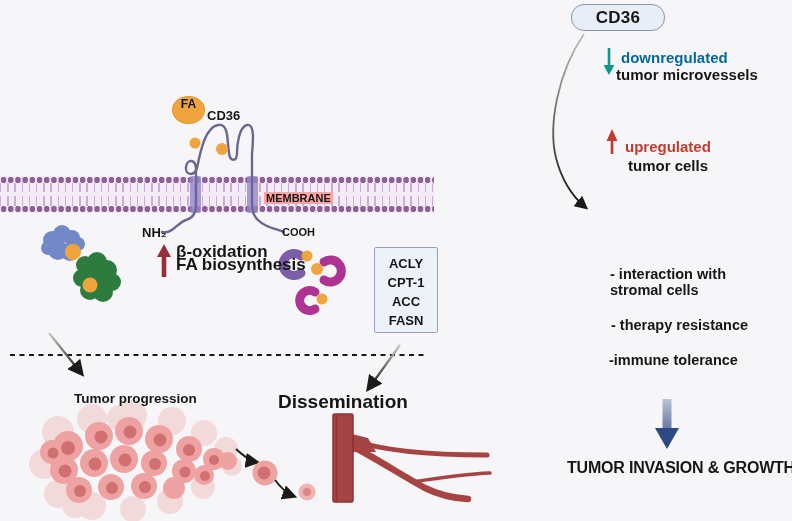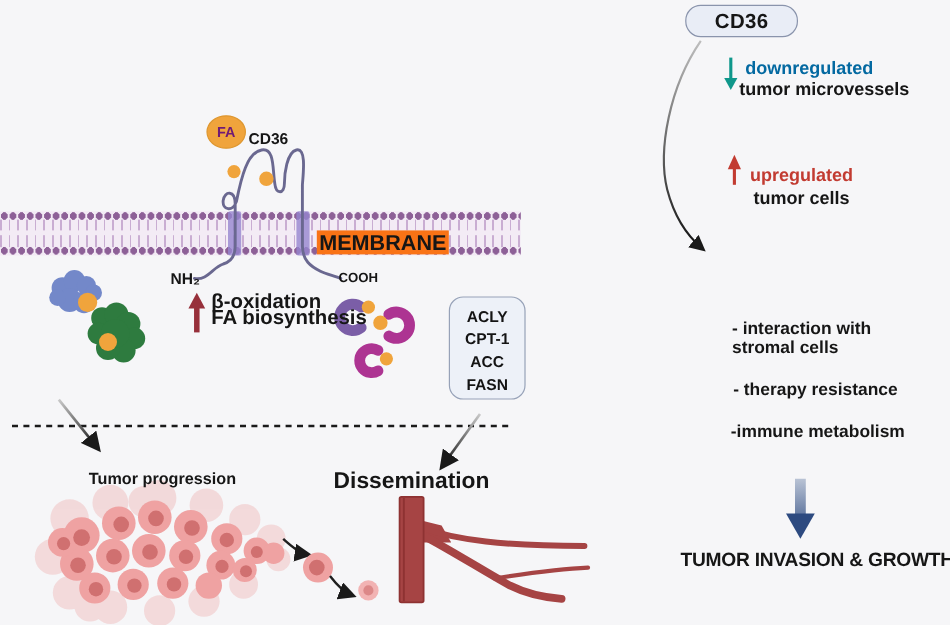--- a/index.html
+++ b/index.html
@@ -14,25 +14,25 @@
     background-size:7.2px 8px;}
   .mem-row.top{top:0;} .mem-row.bottom{bottom:0;}
   .mem-tails{position:absolute;left:0;right:0;top:7px;bottom:7px;
     background-image:repeating-linear-gradient(90deg,#C9ADD2 0 1.4px,transparent 1.4px 7.2px);}
   .mem-gap{position:absolute;left:0;right:0;top:16px;height:4px;background:#F3EBF5;}
   .tm{position:absolute;top:0;height:100%;width:11px;background:rgba(150,134,208,0.8);border-radius:2px;}
   
   svg.art{position:absolute;left:0;top:0;z-index:2;}
   
   .lbl{position:absolute;z-index:3;white-space:nowrap;line-height:1.12;}
-  .membrane-lbl{background:#f97316;padding:0 2px;font-size:18px;}
+  .membrane-lbl{background:#fca5a5;padding:0 2px;font-size:11px;}
   .fa-badge{position:absolute;left:172px;top:96px;width:31px;height:26px;border-radius:50%;
     background:#F0A43C;border:1px solid #DE9730;z-index:3;
-    display:flex;align-items:center;justify-content:center;font-size:12px;color:#701a75;}
-  .box{position:absolute;z-index:3;background:#EDF1F8;border:1.5px solid #97A2B8;border-radius:12px;
+    display:flex;align-items:flex-start;justify-content:center;font-size:12px;color:#0f172a;}
+  .box{position:absolute;z-index:3;background:#EDF1F8;border:1.5px solid #97A2B8;border-radius:2px;
     text-align:center;font-size:13px;color:#141414;box-sizing:border-box;}
   .pill{position:absolute;left:571px;top:4px;width:92px;height:25px;border-radius:13px;
     background:#E9EDF6;border:1.5px solid #8A94AC;z-index:3;
     display:flex;align-items:center;justify-content:center;font-size:17px;letter-spacing:.3px;}
   .rp{position:absolute;z-index:3;font-size:15px;line-height:1.05;white-space:nowrap;}
   .effect{position:absolute;z-index:3;font-size:14.5px;line-height:15.5px;}
   .outcome{position:absolute;left:566px;top:459px;width:230px;text-align:center;
     font-size:16px;z-index:3;letter-spacing:-0.2px;}
 </style>
 </head>
@@ -251,17 +251,17 @@
   </div>
 
   <div class="rp" style="left:621px;top:50px;color:#0369a1;">downregulated</div>
   <div class="rp" style="left:616px;top:67px;">tumor microvessels</div>
 
   <div class="rp" style="left:625px;top:139px;color:#C23B31;">upregulated</div>
   <div class="rp" style="left:628px;top:158px;">tumor cells</div>
 
   <div class="effect" style="left:610px;top:267px;width:150px;">- interaction with stromal cells</div>
   <div class="effect" style="left:611px;top:318px;white-space:nowrap;">- therapy resistance</div>
-  <div class="effect" style="left:609px;top:353px;white-space:nowrap;">-immune metabolism</div>
+  <div class="effect" style="left:609px;top:353px;white-space:nowrap;">-immune tolerance</div>
 
   <div class="outcome">TUMOR INVASION &amp; GROWTH</div>
 
 </div>
 
 </body></html>

